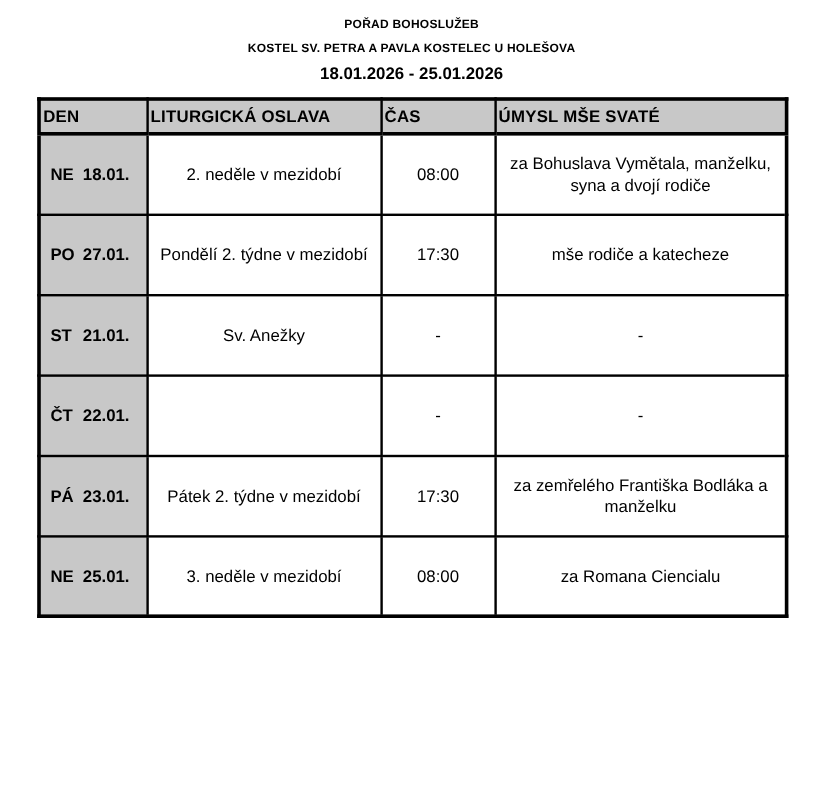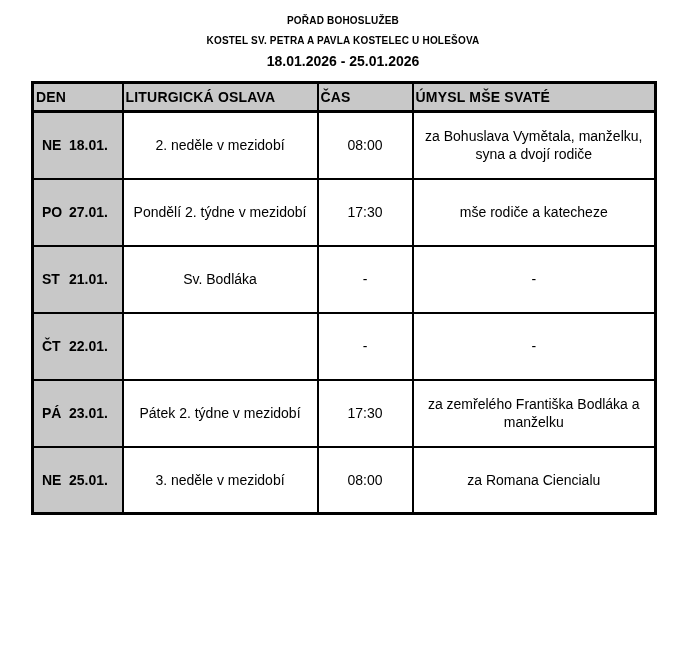--- a/index.html
+++ b/index.html
@@ -118,21 +118,21 @@
   <tr>
     <td class="day-cell"><span class="day-abbr">PO</span><span>27.01.</span></td>
     <td>Pondělí 2. týdne v mezidobí</td>
     <td>17:30</td>
     <td>mše rodiče a katecheze</td>
   </tr>
 
 
   <tr>
     <td class="day-cell"><span class="day-abbr">ST</span><span>21.01.</span></td>
-    <td>Sv. Bodláka</td>
+    <td>Sv. Anežky</td>
     <td>-</td>
     <td>-</td>
   </tr>
 
   <tr>
     <td class="day-cell"><span class="day-abbr">ČT</span><span>22.01.</span></td>
     <td></td>
     <td>-</td>
     <td>-</td>
   </tr>

